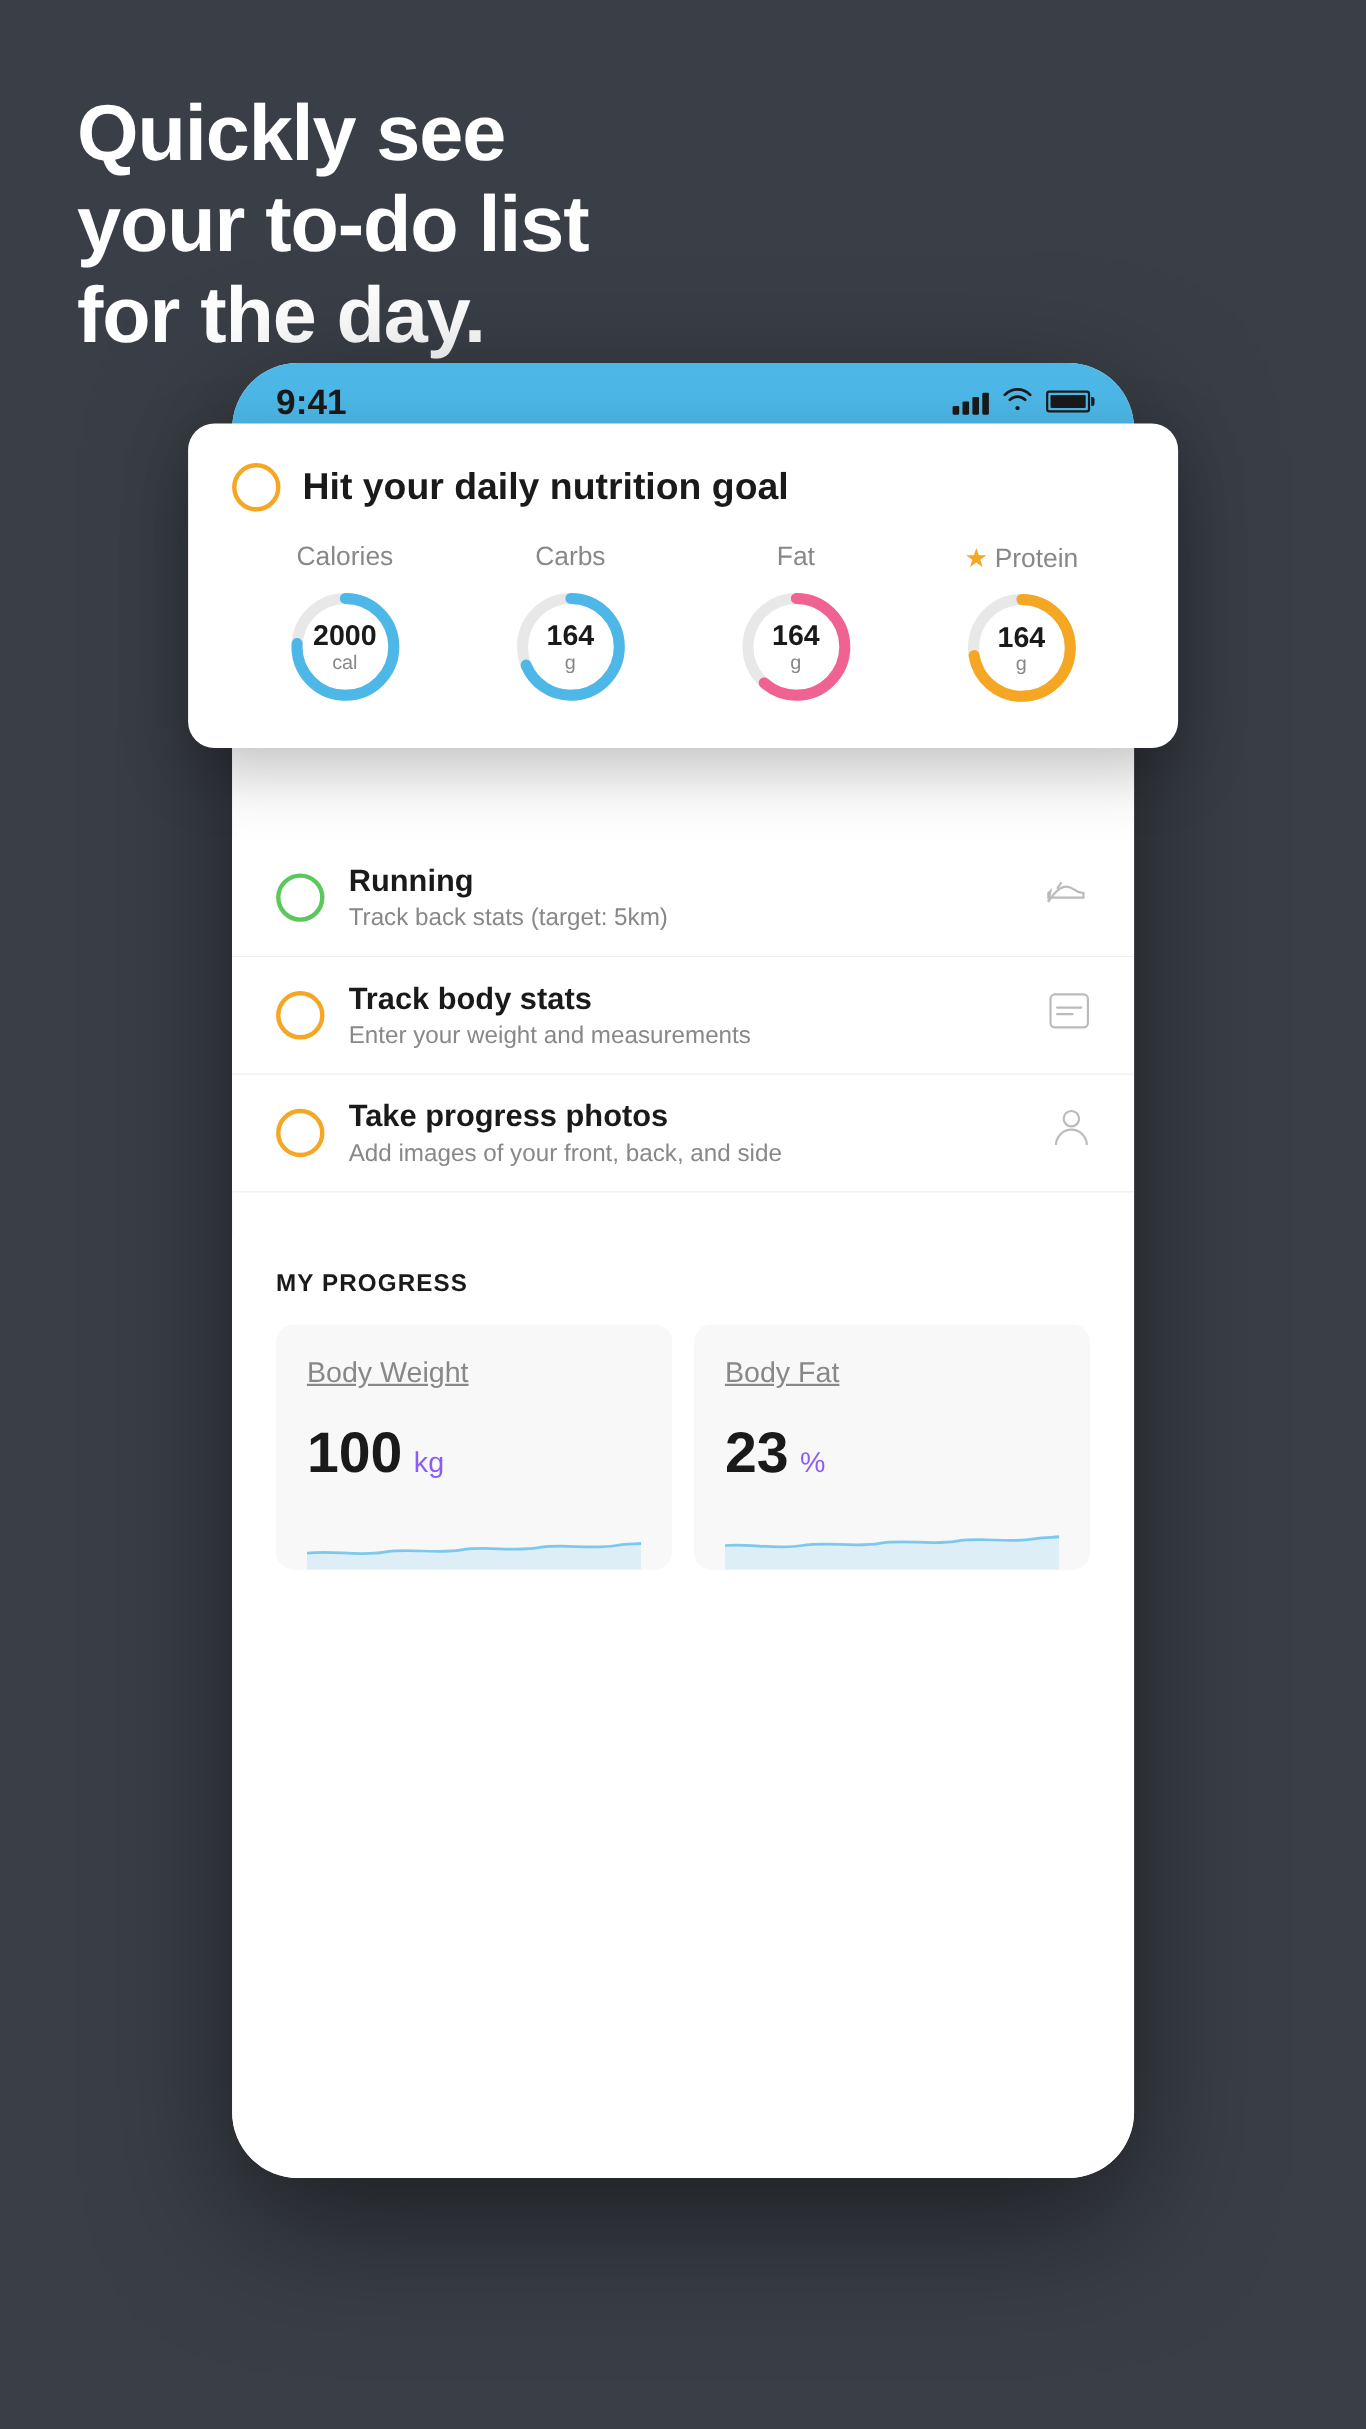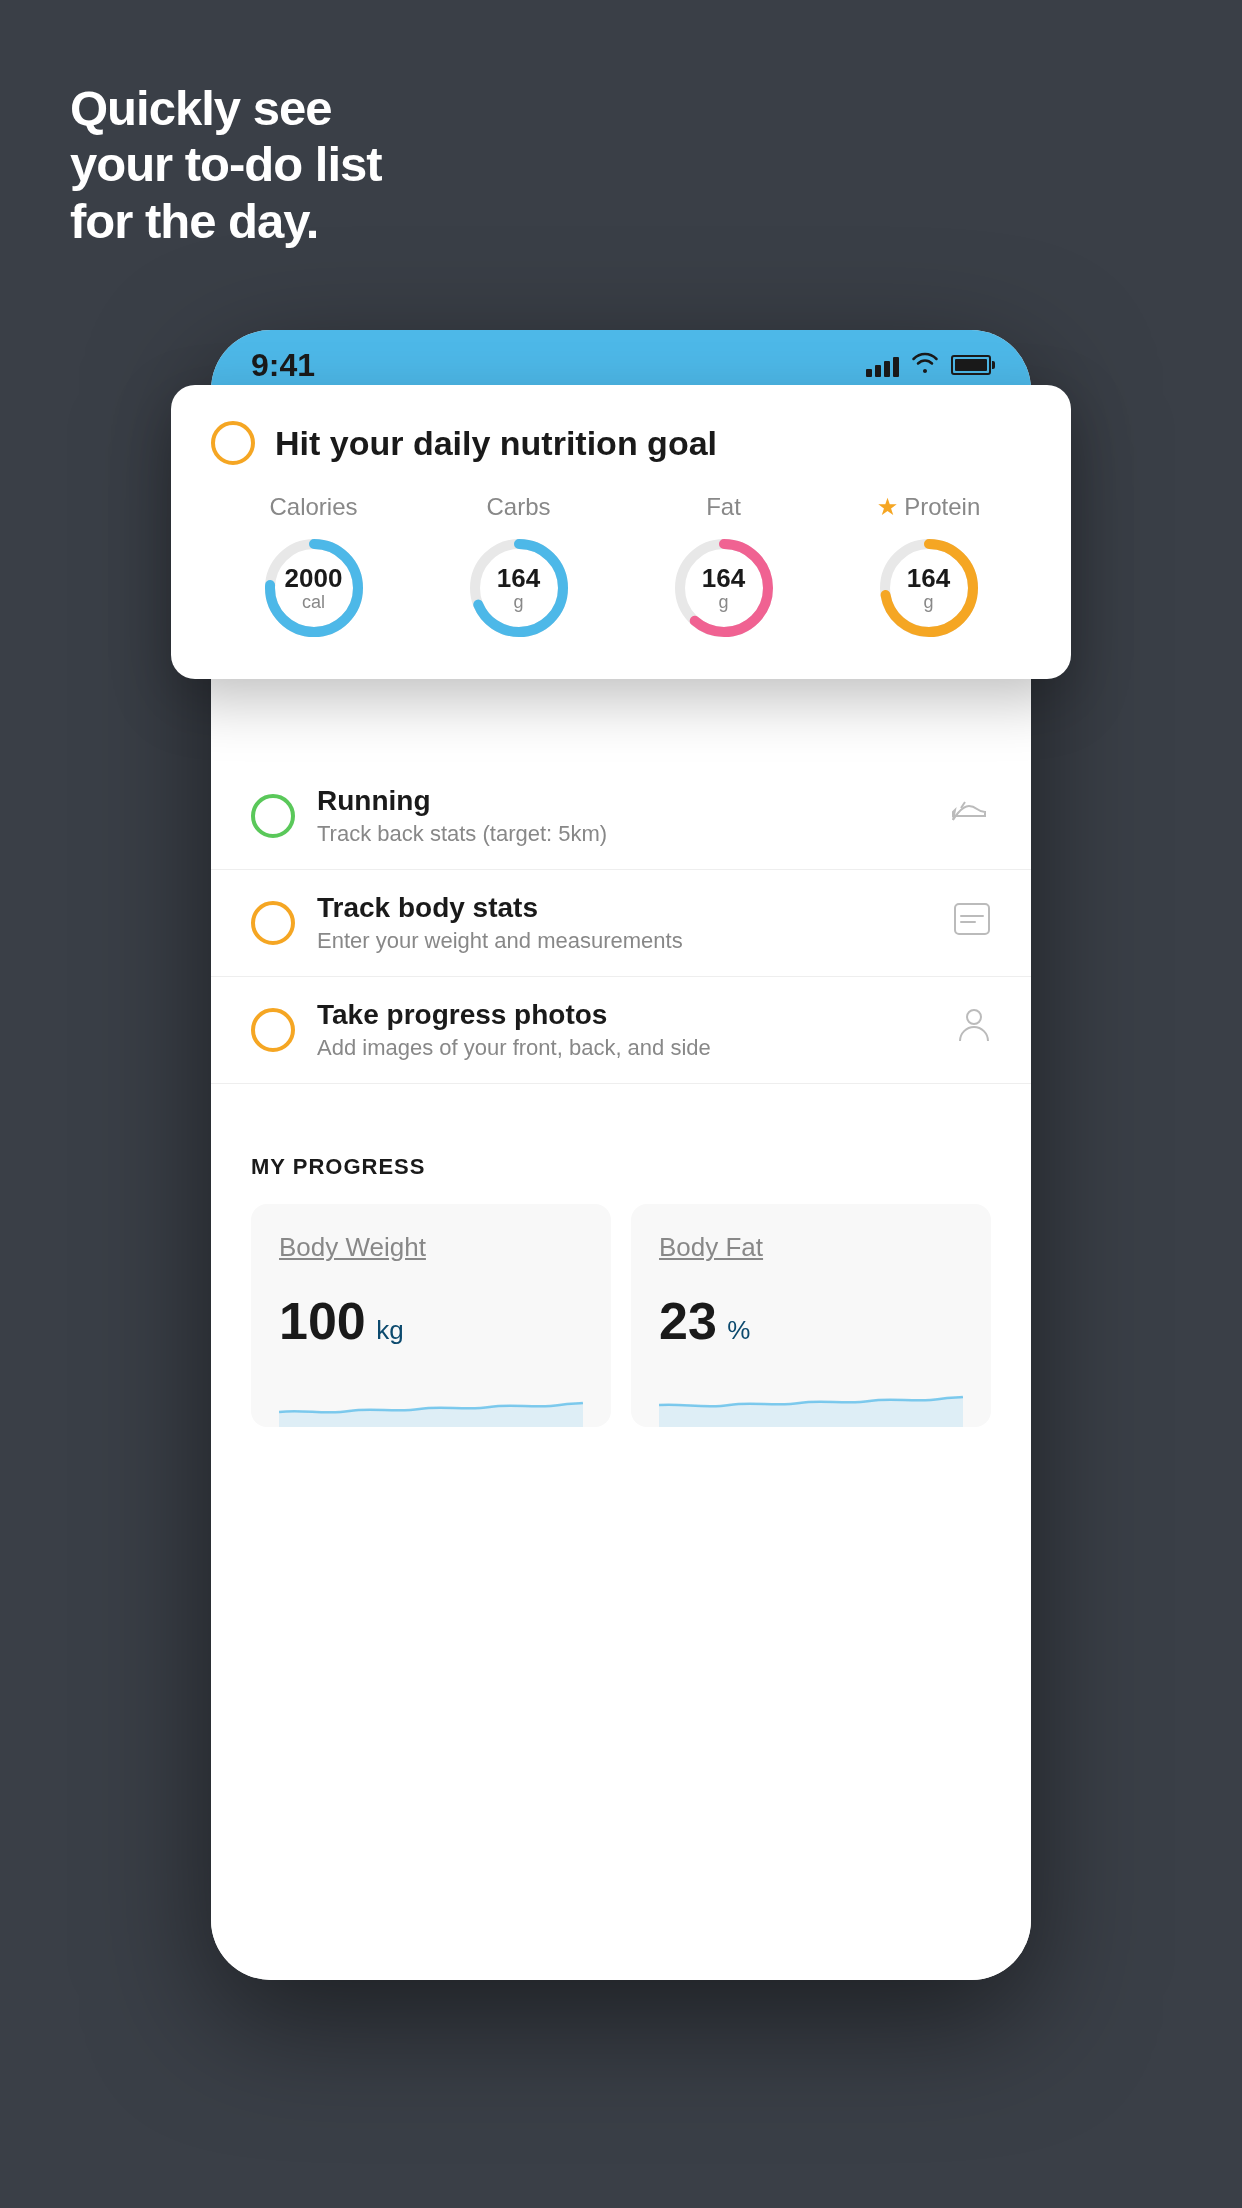--- a/index.html
+++ b/index.html
@@ -12,21 +12,21 @@
       font-family: -apple-system, BlinkMacSystemFont, 'Helvetica Neue', sans-serif;
       overflow: hidden;
       position: relative;
     }
 
     .hero-text {
       position: absolute;
       top: 80px;
       left: 70px;
       color: #ffffff;
-      font-size: 49px;
+      font-size: 72px;
       font-weight: 800;
       line-height: 1.15;
       letter-spacing: -1px;
     }
 
     .phone-container {
       position: absolute;
       top: 330px;
       left: 50%;
       transform: translateX(-50%);
@@ -378,21 +378,21 @@
 
     .progress-value {
       font-size: 52px;
       font-weight: 800;
       color: #1a1a1a;
       display: inline;
     }
 
     .progress-unit {
       font-size: 26px;
-      color: #0c4a6e;
+      color: #8b5cf6;
       margin-left: 6px;
     }
 
     .progress-chart {
       margin-top: 16px;
       height: 60px;
       position: relative;
     }
 
     .chart-line {

